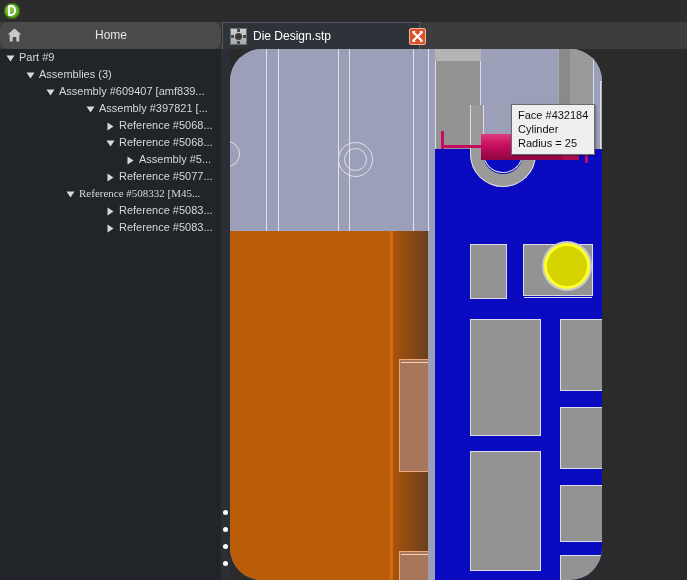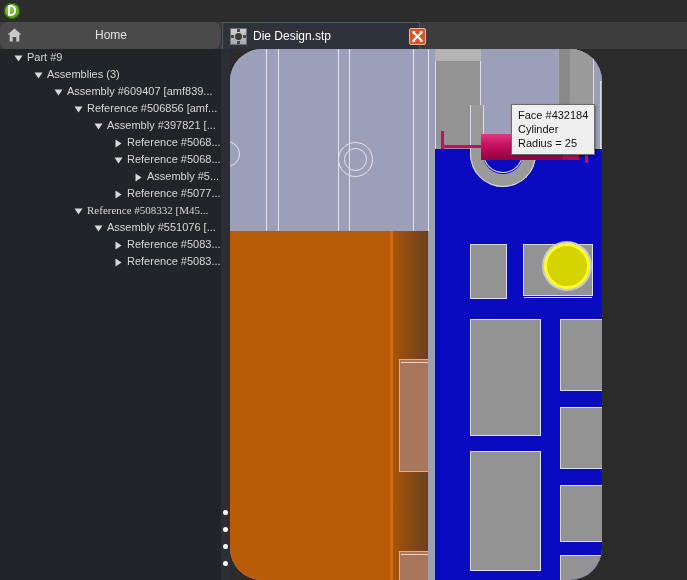--- a/index.html
+++ b/index.html
@@ -37,21 +37,21 @@
                   background:#3a3a3a;}
   #doc-tab-icon u{position:absolute;background:#4a4a4a;}
   #doc-tab-label{position:absolute;left:30px;top:0;height:27px;line-height:27px;
                  font-size:12px;font-weight:normal;color:#ffffff;white-space:nowrap;}
   #doc-close{position:absolute;left:186px;top:5px;width:17px;height:17px;border-radius:2px;
              background:#d9542b;border:1px solid #f1b49c;box-sizing:border-box;}
   #doc-close svg{position:absolute;left:2px;top:2px;}
 
   
   #tree-panel{position:absolute;left:0;top:49px;width:222px;height:531px;background:#212429;
-              border-right:1px solid #44484e;box-sizing:border-box;overflow:hidden;padding-left:8px;}
+              border-right:1px solid #44484e;box-sizing:border-box;overflow:hidden;}
   .trow{position:relative;height:17px;line-height:17px;white-space:nowrap;overflow:hidden;}
   .tw{position:absolute;top:0;left:0;width:13px;height:17px;}
   .tw svg{position:absolute;left:2px;top:5px;}
   .tlabel{position:absolute;top:0;height:17px;line-height:17px;font-size:11px;color:#d7d7d7;
           white-space:nowrap;}
 
   
   #splitter{position:absolute;left:221px;top:49px;width:9px;height:531px;background:#2b2f35;}
   #splitter .dot{position:absolute;left:2px;width:5px;height:5px;border-radius:50%;background:#fff;}
 
@@ -126,82 +126,66 @@
       </div>
       <div class="trow" style="top: 0px;">
         <span class="tw" style="left: 44px;">
           <svg width="9" height="9" viewBox="0 0 9 9">
             <path d="M0.5 1.5 L8.5 1.5 L4.5 7.5 Z" fill="#d9d9d9"></path>
           </svg>
         </span>
         <span class="tlabel" style="left: 59px;">Assembly #609407 [amf839...</span>
       </div>
       <div class="trow" style="top: 0px;">
+        <span class="tw" style="left: 84px;">
+          <svg width="9" height="9" viewBox="0 0 9 9">
+            <path d="M0.5 1.5 L8.5 1.5 L4.5 7.5 Z" fill="#d9d9d9"></path>
+          </svg>
+        </span>
+        <span class="tlabel" style="left: 99px;">Assembly #397821 [...</span>
+      </div>
+      <div class="trow" style="top: 0px;">
+        <span class="tw" style="left: 104px;">
+          <svg width="9" height="9" viewBox="0 0 9 9">
+            <path d="M1.5 0.5 L1.5 8.5 L7.5 4.5 Z" fill="#d9d9d9"></path>
+          </svg>
+        </span>
+        <span class="tlabel" style="left: 119px;">Reference #5068...</span>
+      </div>
+      <div class="trow" style="top: 0px;">
+        <span class="tw" style="left: 104px;">
+          <svg width="9" height="9" viewBox="0 0 9 9">
+            <path d="M0.5 1.5 L8.5 1.5 L4.5 7.5 Z" fill="#d9d9d9"></path>
+          </svg>
+        </span>
+        <span class="tlabel" style="left: 119px;">Reference #5068...</span>
+      </div>
+      <div class="trow" style="top: 0px;">
+        <span class="tw" style="left: 124px;">
+          <svg width="9" height="9" viewBox="0 0 9 9">
+            <path d="M1.5 0.5 L1.5 8.5 L7.5 4.5 Z" fill="#d9d9d9"></path>
+          </svg>
+        </span>
+        <span class="tlabel" style="left: 139px;">Assembly #5...</span>
+      </div>
+      <div class="trow" style="top: 0px;">
+        <span class="tw" style="left: 104px;">
+          <svg width="9" height="9" viewBox="0 0 9 9">
+            <path d="M1.5 0.5 L1.5 8.5 L7.5 4.5 Z" fill="#d9d9d9"></path>
+          </svg>
+        </span>
+        <span class="tlabel" style="left: 119px;">Reference #5077...</span>
+      </div>
+      <div class="trow" style="top: 0px;">
         <span class="tw" style="left: 64px;">
           <svg width="9" height="9" viewBox="0 0 9 9">
             <path d="M0.5 1.5 L8.5 1.5 L4.5 7.5 Z" fill="#d9d9d9"></path>
           </svg>
         </span>
-        <span class="tlabel" style="left: 79px;">Reference #506856 [amf...</span>
-      </div>
-      <div class="trow" style="top: 0px;">
-        <span class="tw" style="left: 84px;">
-          <svg width="9" height="9" viewBox="0 0 9 9">
-            <path d="M0.5 1.5 L8.5 1.5 L4.5 7.5 Z" fill="#d9d9d9"></path>
-          </svg>
-        </span>
-        <span class="tlabel" style="left: 99px;">Assembly #397821 [...</span>
-      </div>
-      <div class="trow" style="top: 0px;">
-        <span class="tw" style="left: 104px;">
-          <svg width="9" height="9" viewBox="0 0 9 9">
-            <path d="M1.5 0.5 L1.5 8.5 L7.5 4.5 Z" fill="#d9d9d9"></path>
-          </svg>
-        </span>
-        <span class="tlabel" style="left: 119px;">Reference #5068...</span>
-      </div>
-      <div class="trow" style="top: 0px;">
-        <span class="tw" style="left: 104px;">
-          <svg width="9" height="9" viewBox="0 0 9 9">
-            <path d="M0.5 1.5 L8.5 1.5 L4.5 7.5 Z" fill="#d9d9d9"></path>
-          </svg>
-        </span>
-        <span class="tlabel" style="left: 119px;">Reference #5068...</span>
-      </div>
-      <div class="trow" style="top: 0px;">
-        <span class="tw" style="left: 124px;">
-          <svg width="9" height="9" viewBox="0 0 9 9">
-            <path d="M1.5 0.5 L1.5 8.5 L7.5 4.5 Z" fill="#d9d9d9"></path>
-          </svg>
-        </span>
-        <span class="tlabel" style="left: 139px;">Assembly #5...</span>
-      </div>
-      <div class="trow" style="top: 0px;">
-        <span class="tw" style="left: 104px;">
-          <svg width="9" height="9" viewBox="0 0 9 9">
-            <path d="M1.5 0.5 L1.5 8.5 L7.5 4.5 Z" fill="#d9d9d9"></path>
-          </svg>
-        </span>
-        <span class="tlabel" style="left: 119px;">Reference #5077...</span>
-      </div>
-      <div class="trow" style="top: 0px;">
-        <span class="tw" style="left: 64px;">
-          <svg width="9" height="9" viewBox="0 0 9 9">
-            <path d="M0.5 1.5 L8.5 1.5 L4.5 7.5 Z" fill="#d9d9d9"></path>
-          </svg>
-        </span>
         <span class="tlabel" style="left: 79px; font-family: Liberation Serif, serif;">Reference #508332 [M45...</span>
-      </div>
-      <div class="trow" style="top: 0px;">
-        <span class="tw" style="left: 84px;">
-          <svg width="9" height="9" viewBox="0 0 9 9">
-            <path d="M0.5 1.5 L8.5 1.5 L4.5 7.5 Z" fill="#d9d9d9"></path>
-          </svg>
-        </span>
-        <span class="tlabel" style="left: 99px;">Assembly #551076 [...</span>
       </div>
       <div class="trow" style="top: 0px;">
         <span class="tw" style="left: 104px;">
           <svg width="9" height="9" viewBox="0 0 9 9">
             <path d="M1.5 0.5 L1.5 8.5 L7.5 4.5 Z" fill="#d9d9d9"></path>
           </svg>
         </span>
         <span class="tlabel" style="left: 119px;">Reference #5083...</span>
       </div>
       <div class="trow" style="top: 0px;">

